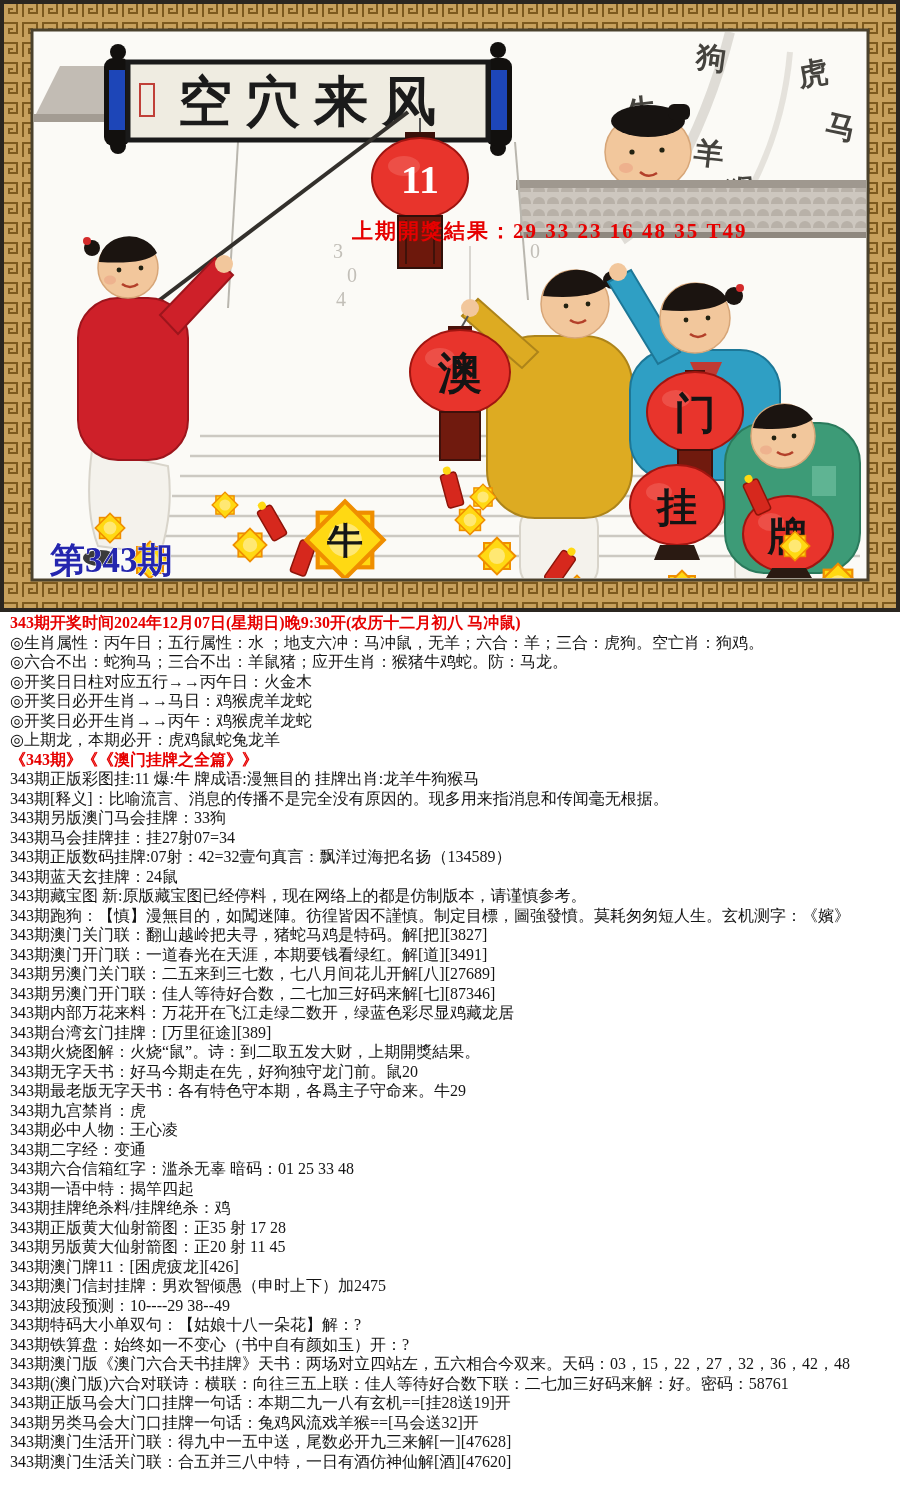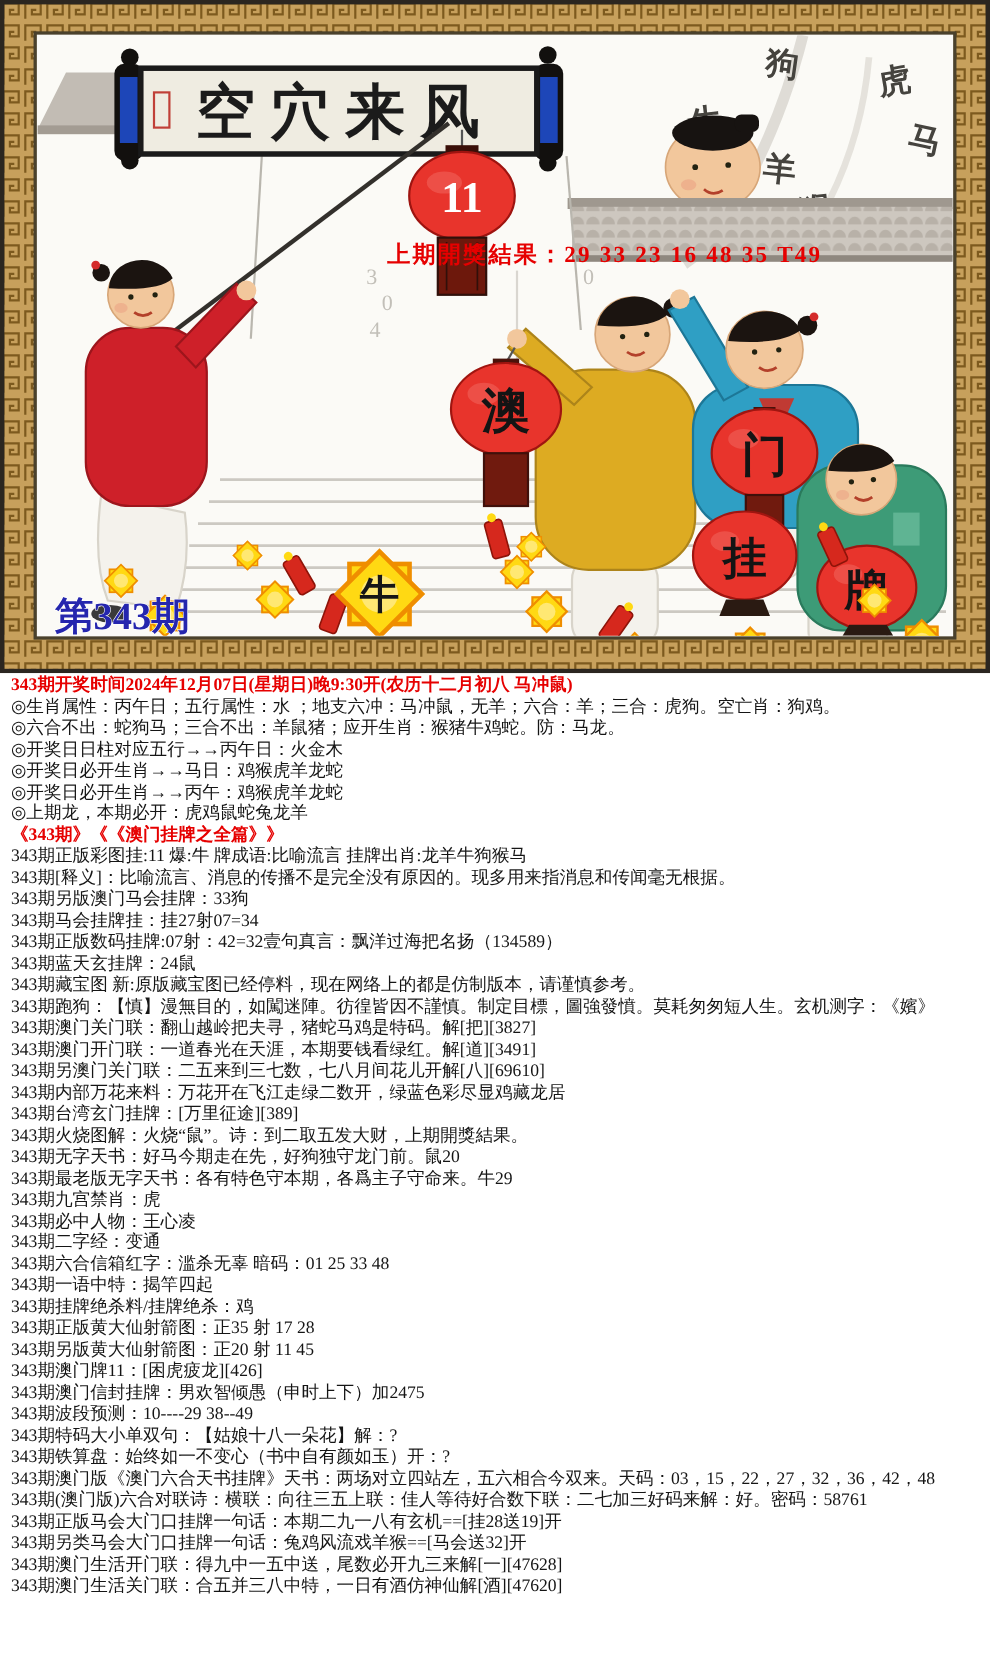--- a/index.html
+++ b/index.html
@@ -247,31 +247,32 @@
 
 <div class="info">
       <div class="line red">343期开奖时间2024年12月07日(星期日)晚9:30开(农历十二月初八 马冲鼠)</div>
       <div class="line">◎生肖属性：丙午日；五行属性：水 ；地支六冲：马冲鼠，无羊；六合：羊；三合：虎狗。空亡肖：狗鸡。</div>
       <div class="line">◎六合不出：蛇狗马；三合不出：羊鼠猪；应开生肖：猴猪牛鸡蛇。防：马龙。</div>
       <div class="line">◎开奖日日柱对应五行→→丙午日：火金木</div>
       <div class="line">◎开奖日必开生肖→→马日：鸡猴虎羊龙蛇</div>
       <div class="line">◎开奖日必开生肖→→丙午：鸡猴虎羊龙蛇</div>
       <div class="line">◎上期龙，本期必开：虎鸡鼠蛇兔龙羊</div>
       <div class="line red">《343期》《《澳门挂牌之全篇》》</div>
-      <div class="line">343期正版彩图挂:11 爆:牛 牌成语:比喻流言 挂牌出肖:龙羊牛狗猴马</div>
+      <div class="line">343期正版彩图挂:11 爆:牛 牌成语:漫無目的 挂牌出肖:龙羊牛狗猴马</div>
       <div class="line">343期[释义]：比喻流言、消息的传播不是完全没有原因的。现多用来指消息和传闻毫无根据。</div>
       <div class="line">343期另版澳门马会挂牌：33狗</div>
       <div class="line">343期马会挂牌挂：挂27射07=34</div>
       <div class="line">343期正版数码挂牌:07射：42=32壹句真言：飘洋过海把名扬（134589）</div>
       <div class="line">343期蓝天玄挂牌：24鼠</div>
       <div class="line">343期藏宝图 新:原版藏宝图已经停料，现在网络上的都是仿制版本，请谨慎参考。</div>
       <div class="line">343期跑狗：【慎】漫無目的，如闖迷陣。彷徨皆因不謹慎。制定目標，圖強發憤。莫耗匆匆短人生。玄机测字：《嬪》</div>
       <div class="line">343期澳门关门联：翻山越岭把夫寻，猪蛇马鸡是特码。解[把][3827]</div>
       <div class="line">343期澳门开门联：一道春光在天涯，本期要钱看绿红。解[道][3491]</div>
-      <div class="line">343期另澳门关门联：二五来到三七数，七八月间花儿开解[八][69610]</div>
+      <div class="line">343期另澳门关门联：二五来到三七数，七八月间花儿开解[八][27689]</div>
+      <div class="line">343期另澳门开门联：佳人等待好合数，二七加三好码来解[七][87346]</div>
       <div class="line">343期内部万花来料：万花开在飞江走绿二数开，绿蓝色彩尽显鸡藏龙居</div>
       <div class="line">343期台湾玄门挂牌：[万里征途][389]</div>
       <div class="line">343期火烧图解：火烧“鼠”。诗：到二取五发大财，上期開獎結果。</div>
       <div class="line">343期无字天书：好马今期走在先，好狗独守龙门前。鼠20</div>
       <div class="line">343期最老版无字天书：各有特色守本期，各爲主子守命来。牛29</div>
       <div class="line">343期九宫禁肖：虎</div>
       <div class="line">343期必中人物：王心凌</div>
       <div class="line">343期二字经：变通</div>
       <div class="line">343期六合信箱红字：滥杀无辜 暗码：01 25 33 48</div>
       <div class="line">343期一语中特：揭竿四起</div>

